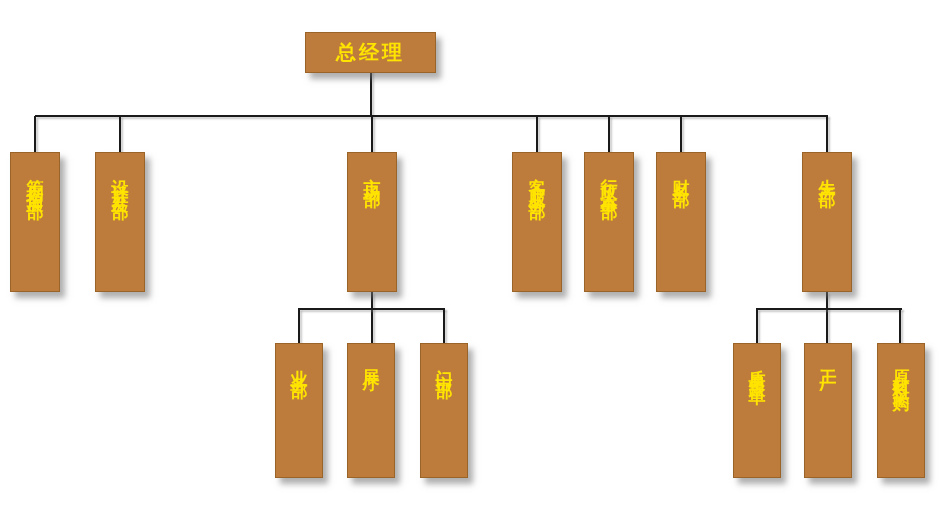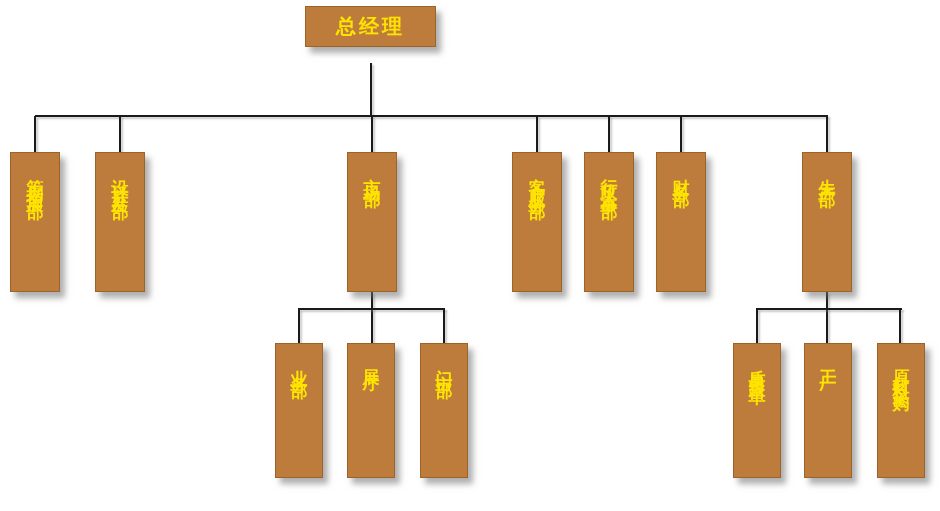--- a/index.html
+++ b/index.html
@@ -68,21 +68,21 @@
   <div class="line" style="left:371px;top:292px;width:2px;height:51px;"></div>
   <div class="line" style="left:298px;top:308px;width:147px;height:2px;"></div>
   <div class="line" style="left:298px;top:309px;width:2px;height:34px;"></div>
   <div class="line" style="left:443px;top:309px;width:2px;height:34px;"></div>
 
   <div class="line" style="left:826px;top:292px;width:2px;height:51px;"></div>
   <div class="line" style="left:756px;top:308px;width:146px;height:2px;"></div>
   <div class="line" style="left:756px;top:309px;width:2px;height:34px;"></div>
   <div class="line" style="left:899px;top:309px;width:2px;height:34px;"></div>
 
-  <div class="node root-node" style="left:305px;top:6px;">
+  <div class="node root-node" style="left:305px;top:32px;">
     <span>总经理</span>
   </div>
 
   <div class="node vnode dept" style="left:10px;top:152px;">
     <span class="vtext">策划拓展部</span>
   </div>
   <div class="node vnode dept" style="left:95px;top:152px;">
     <span class="vtext">设计开发部</span>
   </div>
   <div class="node vnode dept" style="left:347px;top:152px;">

